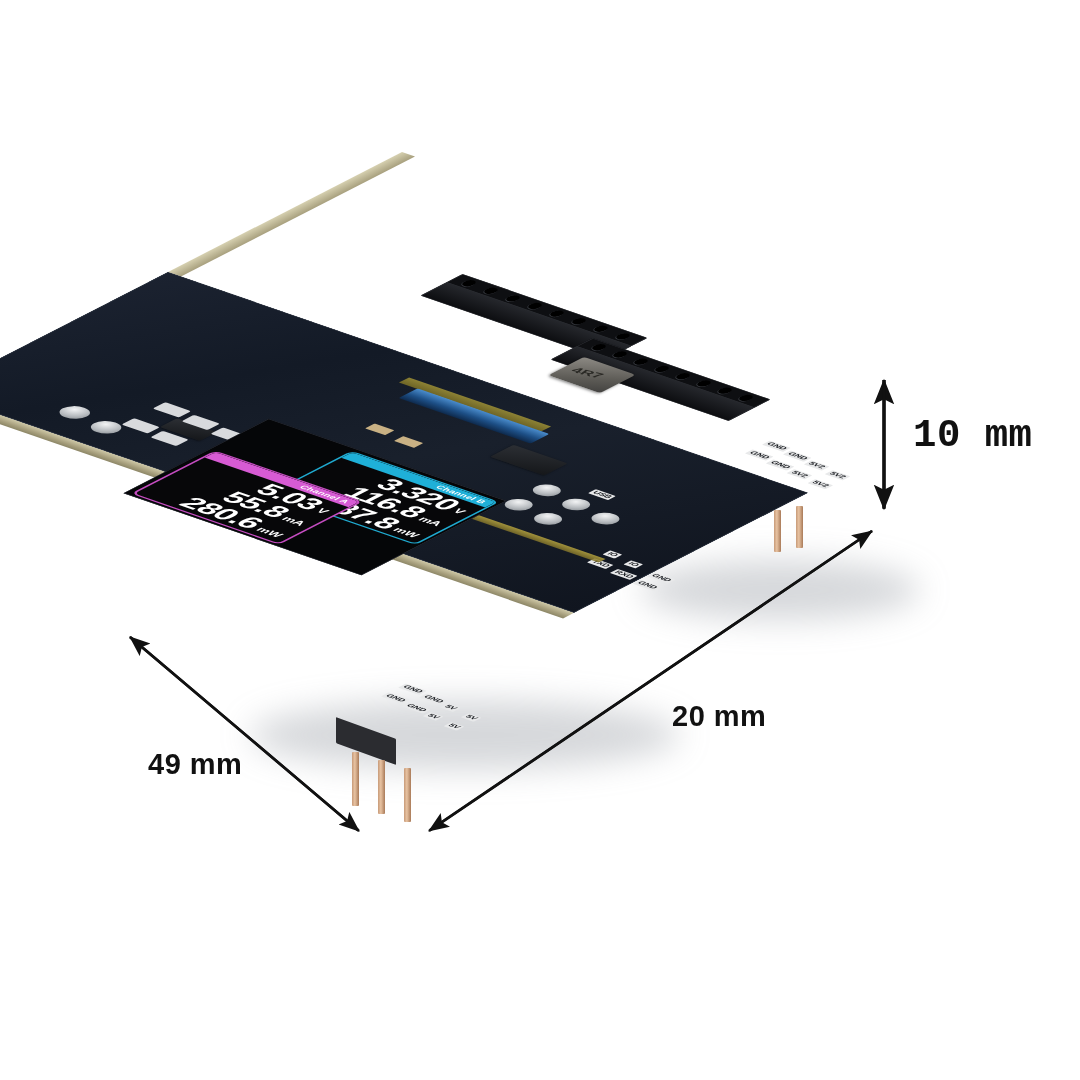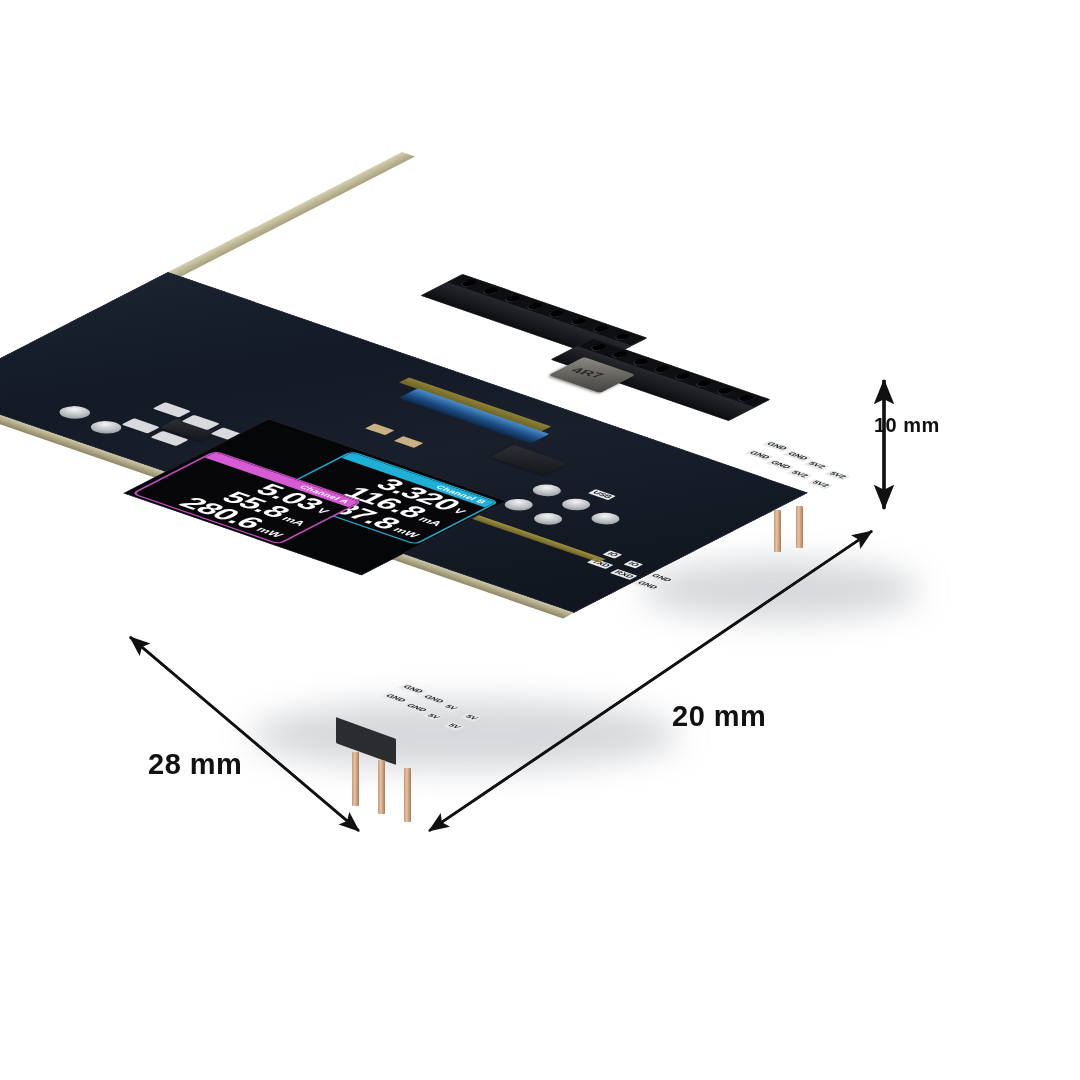--- a/index.html
+++ b/index.html
@@ -4,21 +4,21 @@
 <style>
   html,body{margin:0;padding:0;background:#fff;}
   body{width:1080px;height:1080px;overflow:hidden;
        font-family:"Liberation Sans","DejaVu Sans",sans-serif;}
   #stage{position:relative;width:1080px;height:1080px;background:#ffffff;}
 
   
   .dim-label{position:absolute;color:#111111;font-weight:700;
              font-family:"Liberation Sans","DejaVu Sans",sans-serif;
              letter-spacing:.5px;white-space:nowrap;}
-  #lbl-height{left:874px;top:414px;font-size:20px;}
+  #lbl-height{left:913px;top:414px;font-size:39px;font-family:Liberation Mono, monospace;}
   #lbl-length{left:672px;top:700px;font-size:29px;}
   #lbl-width{left:148px;top:748px;font-size:29px;}
 
   svg.overlay{position:absolute;left:0;top:0;width:1080px;height:1080px;
               pointer-events:none;}
 
   
   #board-wrap{position:absolute;left:0;top:0;width:1080px;height:1080px;}
 
   .iso{position:absolute;transform-origin:0 0;}
@@ -316,15 +316,15 @@
     </g>
 
     <g>
       <line x1="358" y1="830" x2="130" y2="637" stroke="#111111" stroke-width="2.6" marker-end="url(#ah)"></line>
       <line x1="130" y1="637" x2="359" y2="831" stroke="#111111" stroke-width="2.6" marker-end="url(#ah2)"></line>
     </g>
   </svg>
 
   <div class="dim-label" id="lbl-height">10 mm</div>
   <div class="dim-label" id="lbl-length">20 mm</div>
-  <div class="dim-label" id="lbl-width">28 mm</div>
+  <div class="dim-label" id="lbl-width">49 mm</div>
 
 </div>
 
 </body></html>

